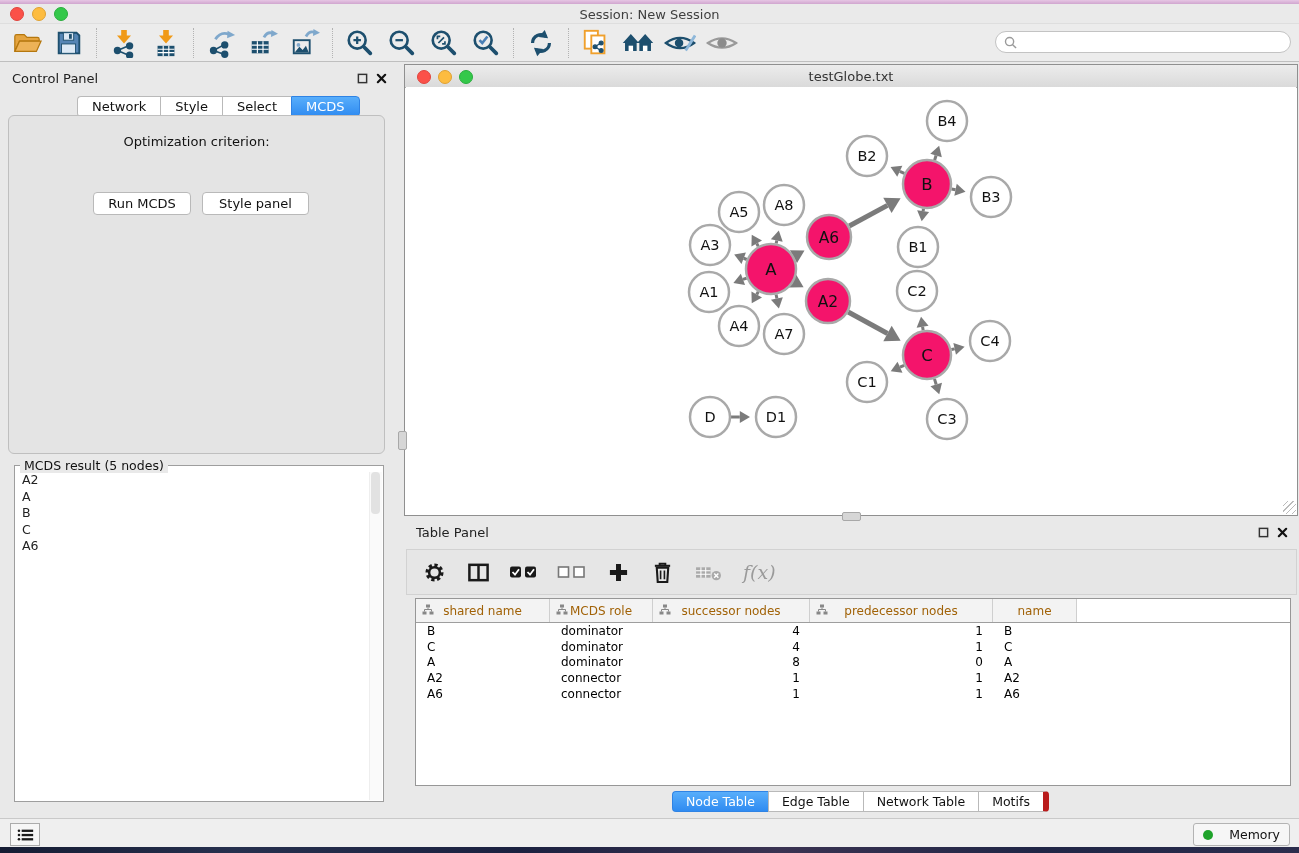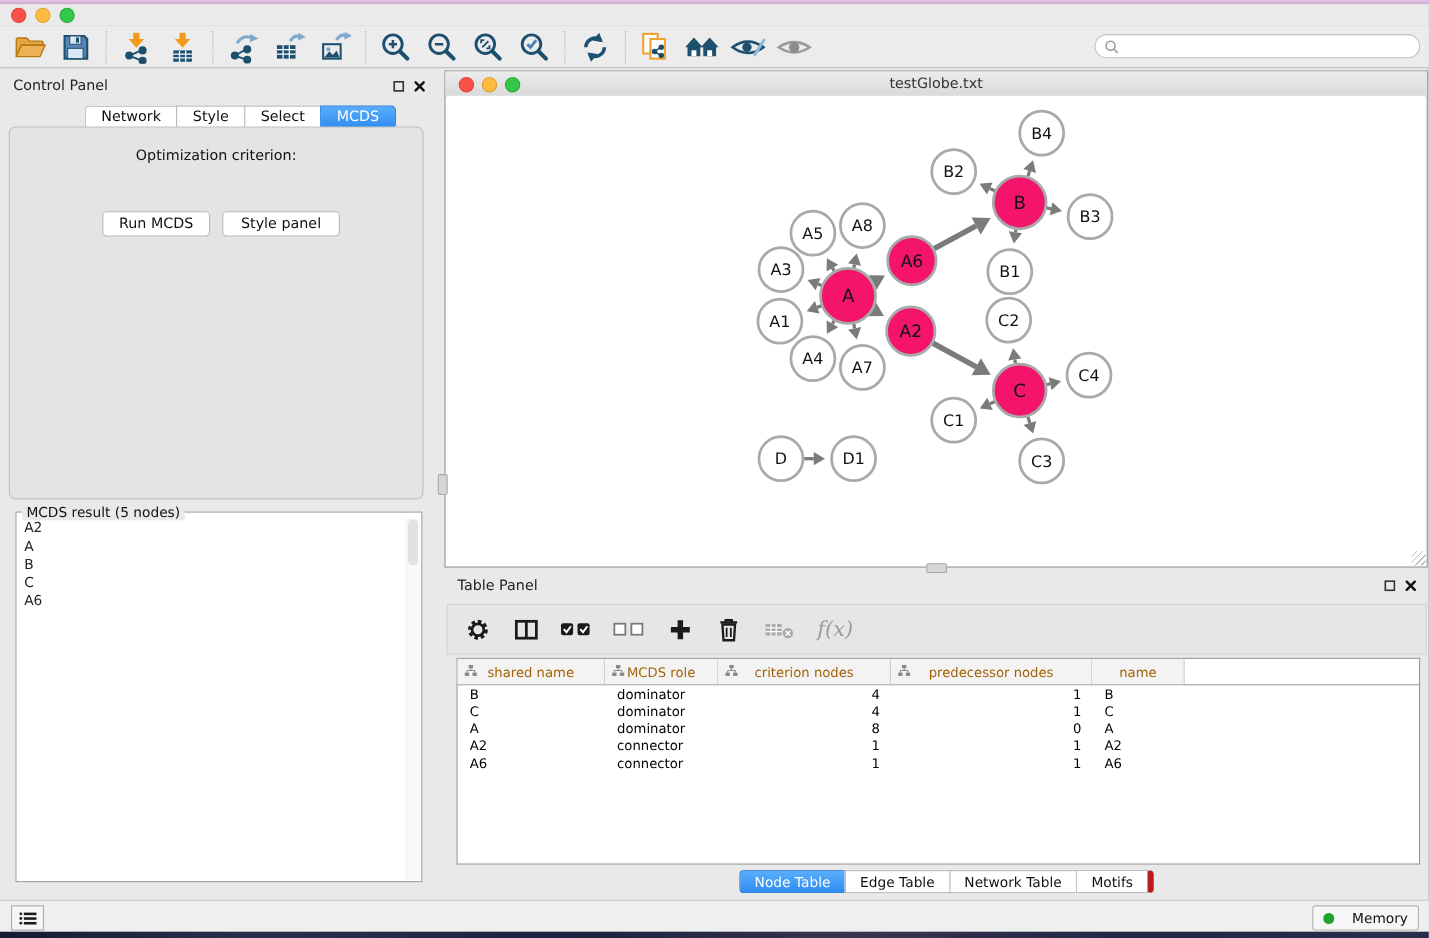--- a/index.html
+++ b/index.html
@@ -101,20 +101,21 @@
 
 <div class="screen">
   <div class="wall-top"></div>
 
   <div class="titlebar">
     <div class="lights">
       <div class="light red"></div>
       <div class="light yel"></div>
       <div class="light grn"></div>
     </div>
+    <div class="title-text">Session: New Session</div>
   </div>
 
   <div class="toolbar">
     <div class="tbtn">
         <svg width="30" height="30" viewBox="0 0 32 32">
           <path d="M3 25 V9 q0-2 2-2 h8 l3 3 h11 q2 0 2 2 v2 H8 z" fill="#e5a43f" stroke="#b5770e" stroke-width="1.3"></path>
           <path d="M3 25 l5-11 h23 l-5 11 z" fill="#edb257" stroke="#b5770e" stroke-width="1.3"></path>
         </svg>
       </div>
     <div class="tbtn">
@@ -512,21 +513,21 @@
             </svg></span>
           <span>MCDS role</span>
         </div>
         <div class="hcell" style="width: 157px;">
           <span class="colicon"><svg width="12" height="12" viewBox="0 0 12 12">
               <rect x="4" y="0.5" width="4" height="3" fill="#888"></rect>
               <path d="M6 3.5 v2 M2.5 5.5 h7 M2.5 5.5 v2 M9.5 5.5 v2" stroke="#888" stroke-width="1" fill="none"></path>
               <rect x="0.5" y="7.5" width="4" height="3" fill="#888"></rect>
               <rect x="7.5" y="7.5" width="4" height="3" fill="#888"></rect>
             </svg></span>
-          <span>criterion nodes</span>
+          <span>successor nodes</span>
         </div>
         <div class="hcell" style="width: 183px;">
           <span class="colicon"><svg width="12" height="12" viewBox="0 0 12 12">
               <rect x="4" y="0.5" width="4" height="3" fill="#888"></rect>
               <path d="M6 3.5 v2 M2.5 5.5 h7 M2.5 5.5 v2 M9.5 5.5 v2" stroke="#888" stroke-width="1" fill="none"></path>
               <rect x="0.5" y="7.5" width="4" height="3" fill="#888"></rect>
               <rect x="7.5" y="7.5" width="4" height="3" fill="#888"></rect>
             </svg></span>
           <span>predecessor nodes</span>
         </div>

